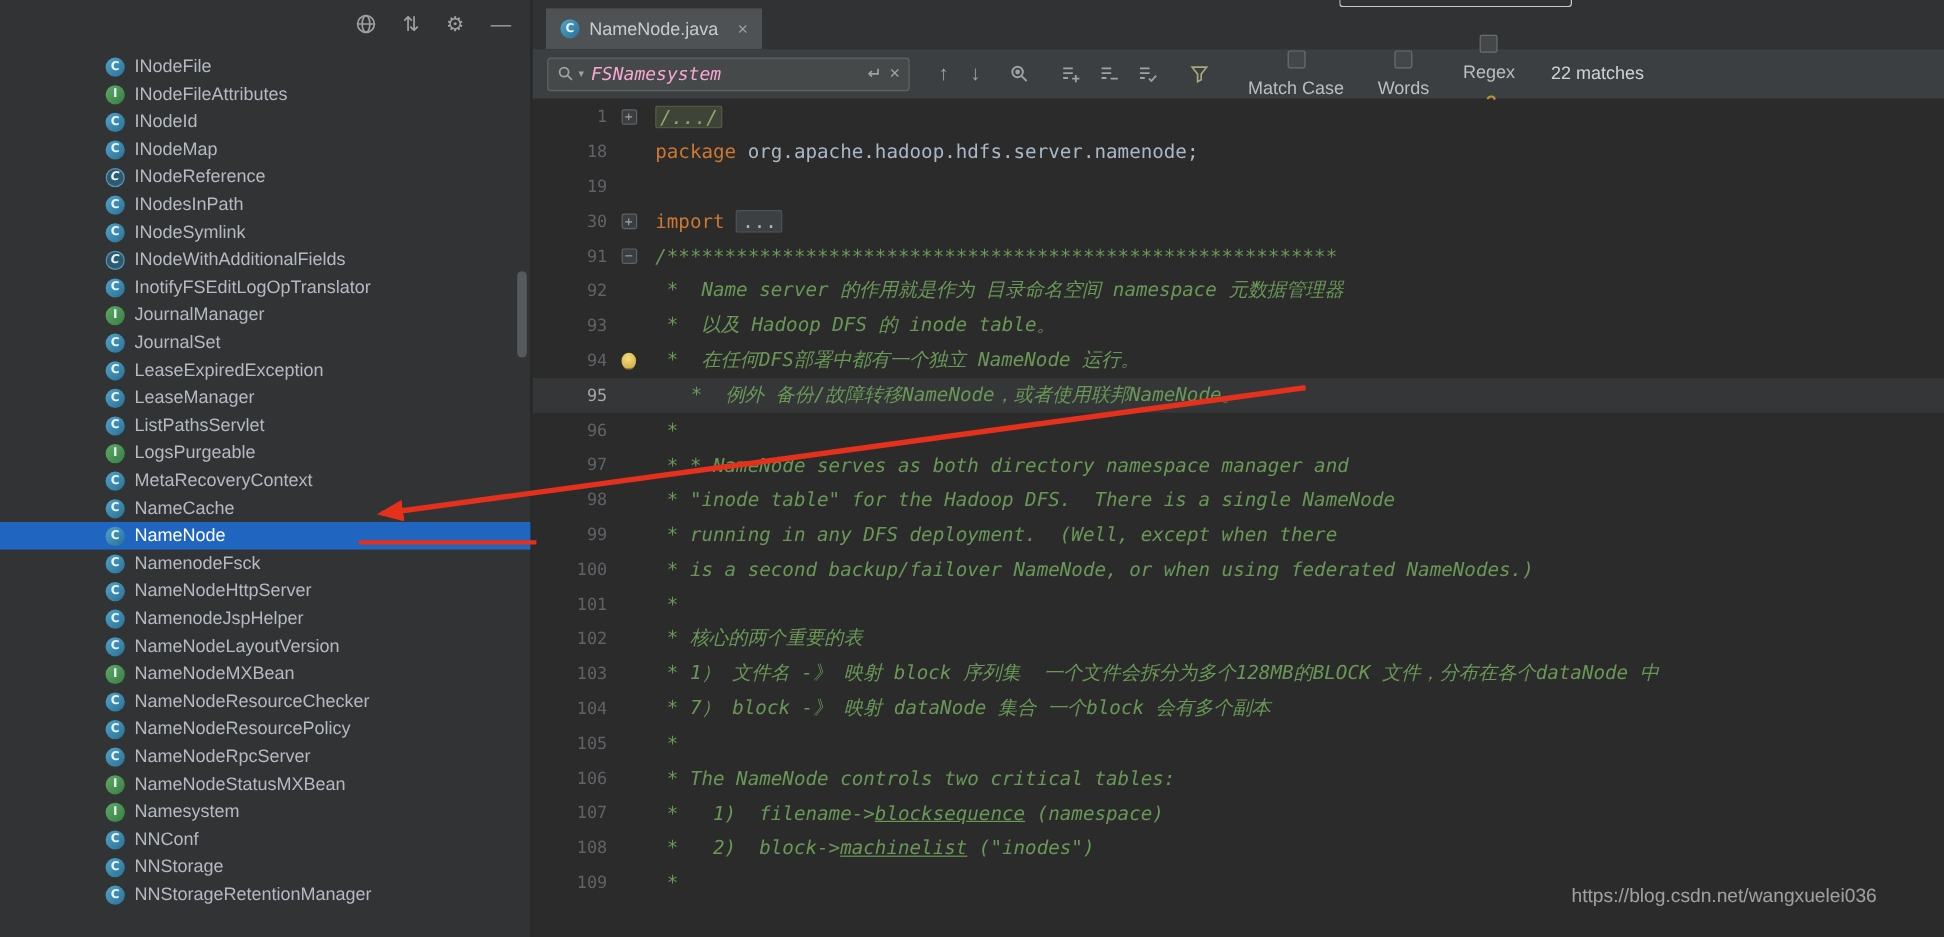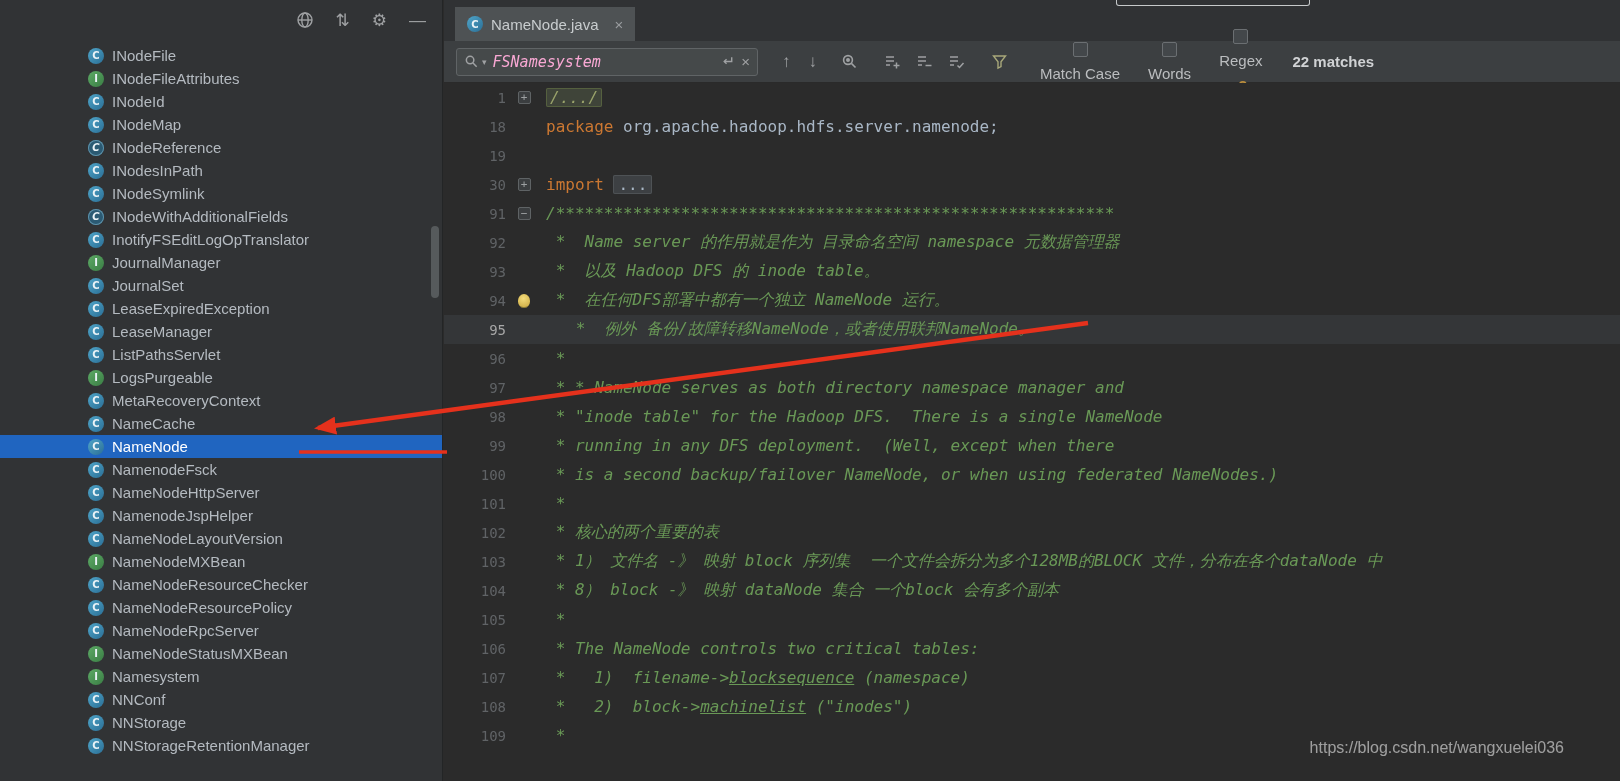--- a/index.html
+++ b/index.html
@@ -39,21 +39,21 @@
   .query{flex:1;color:#f9a8d4;font:italic 15px "DejaVu Sans Mono",monospace;white-space:nowrap;overflow:hidden;}
   .sfi{display:inline-flex;align-items:center;color:#9fa1a3;cursor:pointer;}
   .caret{font-size:9px;color:#9fa1a3;margin-left:-3px;}
   .navgrp{display:flex;align-items:center;gap:18px;margin-left:24px;font-size:17px;}
   .occgrp{display:flex;align-items:center;gap:15px;margin-left:26px;}
   .funnel{margin-left:26px;}
   .opts{display:flex;align-items:center;gap:28px;margin-left:32px;}
   .cb{display:flex;align-items:center;gap:8px;font-size:15px;color:#bbbdbf;cursor:pointer;flex-direction:column;}
   .box{width:15px;height:15px;border:1px solid #6b6f72;border-radius:2px;background:#43474a;flex:none;}
   .help{color:#bb8e3d;font-weight:700;margin-left:4px;}
-  .matches{margin-left:30px;font-size:15px;font-weight:700;color:#d0d2d4;white-space:nowrap;}
+  .matches{margin-left:30px;font-size:15px;font-weight:400;color:#d0d2d4;white-space:nowrap;}
 
   
   .code{flex:1;overflow:hidden;font-family:"DejaVu Sans Mono",monospace;font-size:16px;background:#2b2b2b;}
   .cl{display:flex;height:29px;align-items:center;white-space:pre;}
   .cl.current{background:#343638;gap:10px;}
   .cl.current .ln{color:#a7a7a7;}
   .ln{width:62px;text-align:right;color:#606366;font-size:14px;flex:none;cursor:pointer;}
   .foldcol{width:36px;flex:none;display:flex;justify-content:center;align-items:center;}
   .fb{width:13px;height:13px;border:1px solid #5f6365;background:#3b3e40;color:#9da0a2;
       font-size:11px;line-height:11px;text-align:center;border-radius:2px;cursor:pointer;}
@@ -329,21 +329,21 @@
         <div class="cl"><span class="ln">94</span><span class="foldcol"><span class="bulb"></span></span><span class="codetext"><span class="tok-cmt"> *  在任何DFS部署中都有一个独立 NameNode 运行。</span></span></div>
         <div class="cl current"><span class="ln">95</span><span class="foldcol"></span><span class="codetext"><span class="tok-cmt"> *  例外 备份/故障转移NameNode，或者使用联邦NameNode。</span></span></div>
         <div class="cl"><span class="ln">96</span><span class="foldcol"></span><span class="codetext"><span class="tok-cmt"> *</span></span></div>
         <div class="cl"><span class="ln">97</span><span class="foldcol"></span><span class="codetext"><span class="tok-cmt"> * * NameNode serves as both directory namespace manager and</span></span></div>
         <div class="cl"><span class="ln">98</span><span class="foldcol"></span><span class="codetext"><span class="tok-cmt"> * "inode table" for the Hadoop DFS.  There is a single NameNode</span></span></div>
         <div class="cl"><span class="ln">99</span><span class="foldcol"></span><span class="codetext"><span class="tok-cmt"> * running in any DFS deployment.  (Well, except when there</span></span></div>
         <div class="cl"><span class="ln">100</span><span class="foldcol"></span><span class="codetext"><span class="tok-cmt"> * is a second backup/failover NameNode, or when using federated NameNodes.)</span></span></div>
         <div class="cl"><span class="ln">101</span><span class="foldcol"></span><span class="codetext"><span class="tok-cmt"> *</span></span></div>
         <div class="cl"><span class="ln">102</span><span class="foldcol"></span><span class="codetext"><span class="tok-cmt"> * 核心的两个重要的表</span></span></div>
         <div class="cl"><span class="ln">103</span><span class="foldcol"></span><span class="codetext"><span class="tok-cmt"> * 1） 文件名 -》 映射 block 序列集  一个文件会拆分为多个128MB的BLOCK 文件，分布在各个dataNode 中</span></span></div>
-        <div class="cl"><span class="ln">104</span><span class="foldcol"></span><span class="codetext"><span class="tok-cmt"> * 8） block -》 映射 dataNode 集合 一个block 会有多个副本</span></span></div>
+        <div class="cl"><span class="ln">104</span><span class="foldcol"></span><span class="codetext"><span class="tok-cmt"> * 7） block -》 映射 dataNode 集合 一个block 会有多个副本</span></span></div>
         <div class="cl"><span class="ln">105</span><span class="foldcol"></span><span class="codetext"><span class="tok-cmt"> *</span></span></div>
         <div class="cl"><span class="ln">106</span><span class="foldcol"></span><span class="codetext"><span class="tok-cmt"> * The NameNode controls two critical tables:</span></span></div>
         <div class="cl"><span class="ln">107</span><span class="foldcol"></span><span class="codetext"><span class="tok-cmt"> *   1)  filename-&gt;</span><span class="tok-cmtu">blocksequence</span><span class="tok-cmt"> (namespace)</span></span></div>
         <div class="cl"><span class="ln">108</span><span class="foldcol"></span><span class="codetext"><span class="tok-cmt"> *   2)  block-&gt;</span><span class="tok-cmtu">machinelist</span><span class="tok-cmt"> ("inodes")</span></span></div>
         <div class="cl"><span class="ln">109</span><span class="foldcol"></span><span class="codetext"><span class="tok-cmt"> *</span></span></div>
       </div>
   </main>
 
   <div class="top-fragment"></div>
 

